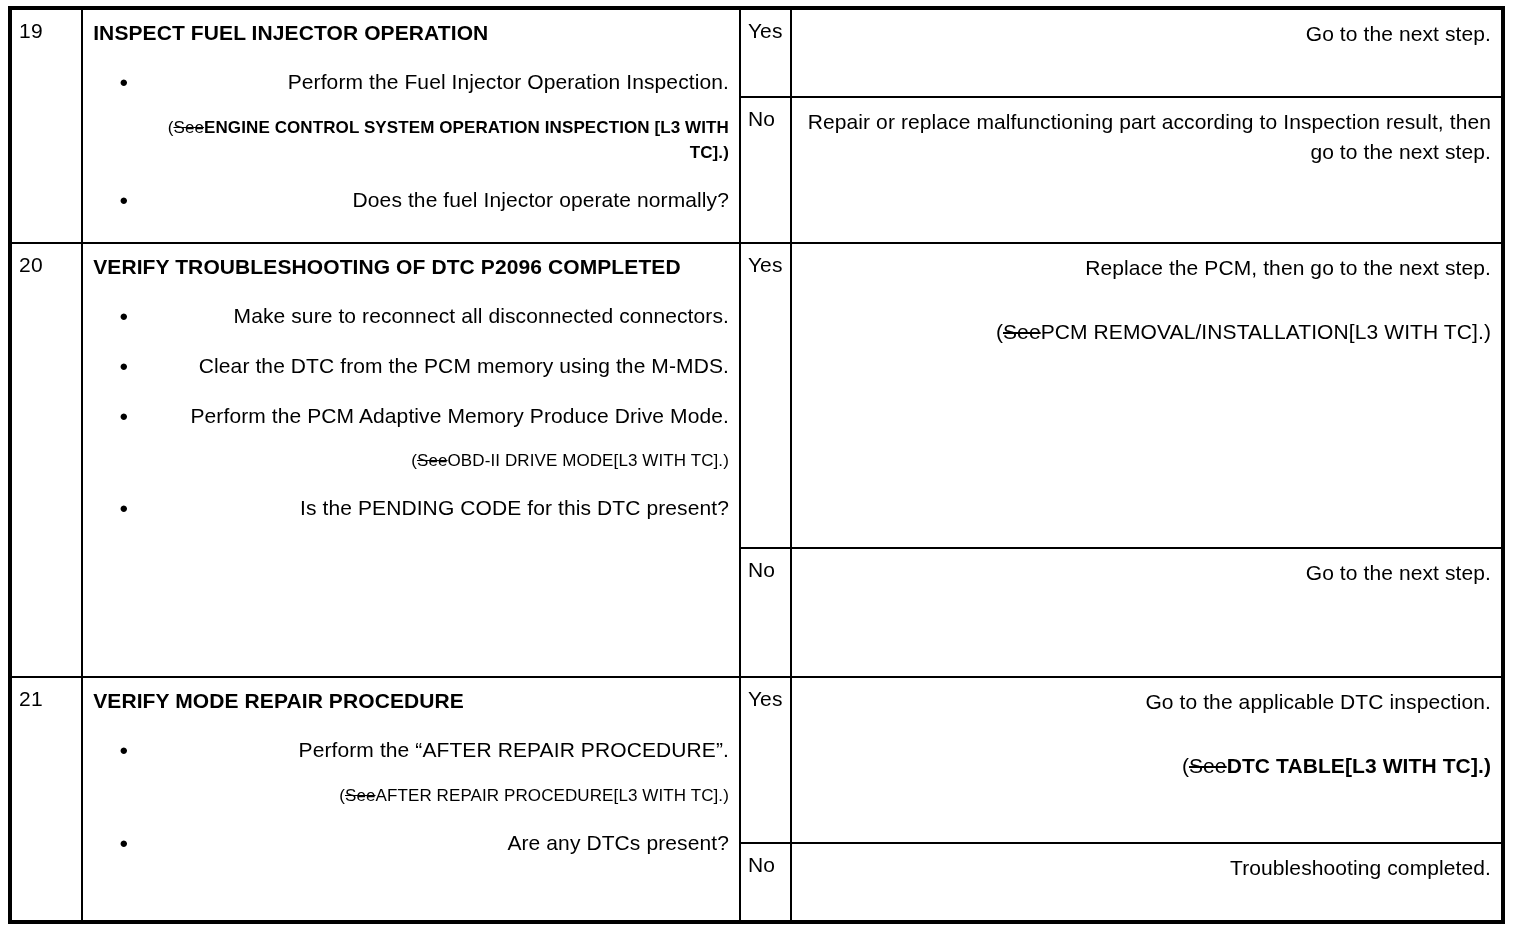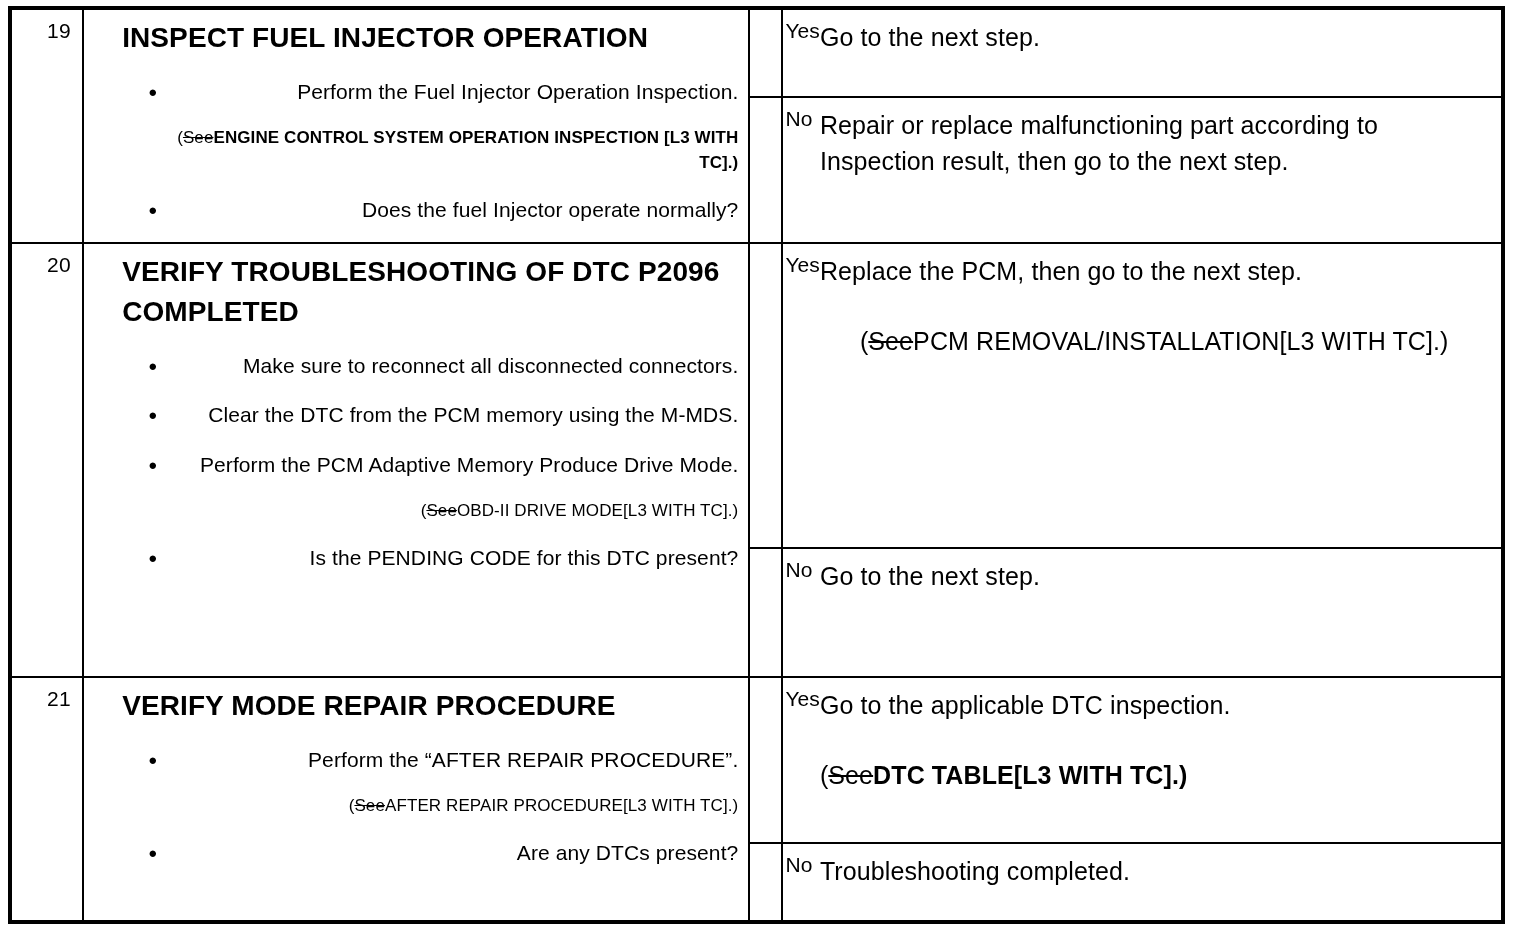--- a/index.html
+++ b/index.html
@@ -19,50 +19,49 @@
     position: absolute;
     left: 8px;
     top: 6px;
     width: 1497px;
     border-collapse: collapse;
     table-layout: fixed;
   }
 
   .ts-table, .ts-table td {
     border: 2px solid #000000;
-    padding-left: 28px;
   }
   
   .ts-table {
     border: 4px solid #000000;
   }
 
   td {
     vertical-align: top;
     padding: 0;
   }
 
   .col-step   { width: 72px; }
   .col-action { width: 656px; }
-  .col-yn     { width: 32px; }
+  .col-yn     { width: 51px; }
   .col-result { width: 710px; }
 
   .step-num {
     font-size: 21px;
     line-height: 1;
     padding: 10px 0 0 7px;
     letter-spacing: 0.2px;
   }
 
   .action-cell {
     padding: 8px 10px 14px 10px;
   }
 
   .action-title {
-    font-size: 28px;
+    font-size: 21px;
     font-weight: bold;
     line-height: 1.42;
     letter-spacing: 0.1px;
     margin: 0 0 2px 0;
   }
 
   .bullets {
     list-style: none;
     margin: 0;
     padding: 0;
@@ -103,24 +102,25 @@
   }
 
   .yn-cell {
     font-size: 21px;
     line-height: 1;
     padding: 10px 0 0 7px;
     letter-spacing: 0.1px;
   }
 
   .result-cell {
-    font-size: 25px;
+    font-size: 21px;
     line-height: 1.45;
     padding: 9px 10px 12px 9px;
     letter-spacing: 0.1px;
+    text-align: right;
   }
 
   .result-note {
     margin-top: 22px;
   }
 
   
   .h-19-yes { height: 86px; }
   .h-19-no  { height: 144px; }
   .h-20-yes { height: 303px; }

